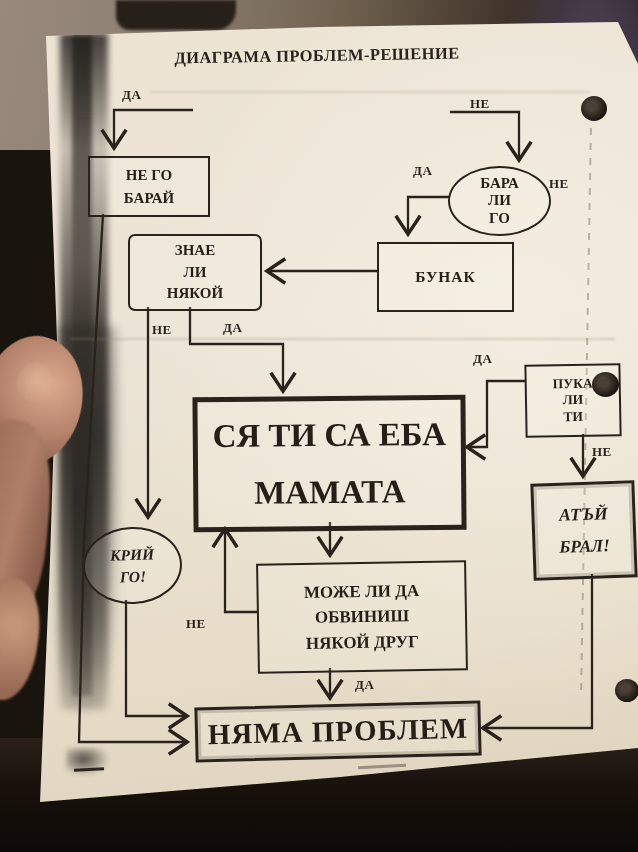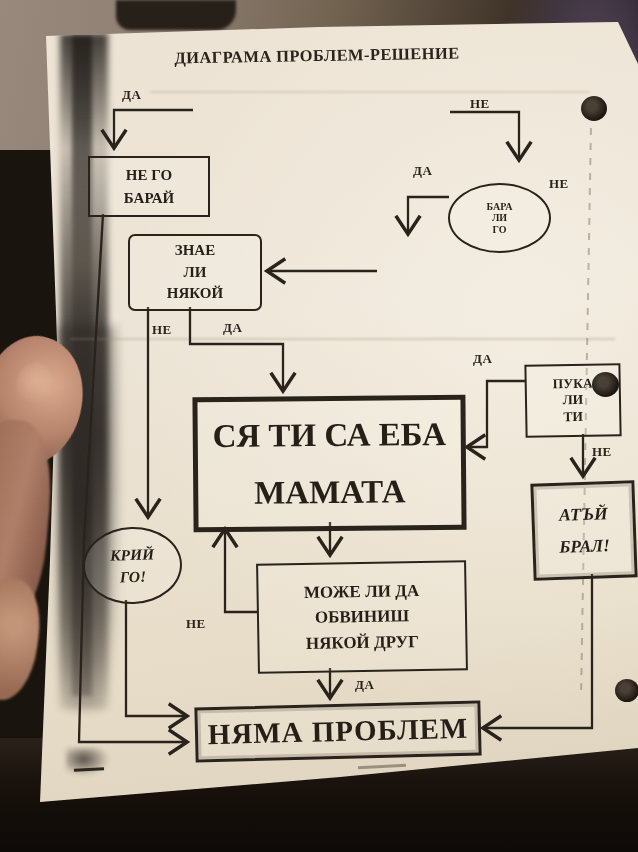--- a/index.html
+++ b/index.html
@@ -97,23 +97,24 @@
         <path d="M525 381 H487 V447 H468" marker-end="url(#v)"></path>
         <path d="M583 434 V475" marker-end="url(#v)"></path>
         <path d="M592 574 V728 H484" marker-end="url(#v)"></path>
         <path d="M126 600 V716 H186" marker-end="url(#v)"></path>
         <path d="M103 214 L84 540 L79 742 H186" marker-end="url(#v)"></path>
       </g>
     </svg>
 
     <div class="abs node" style="left:88px;top:156px;width:118px;height:57px;font-size:15px;line-height:1.5;font-family:Liberation Serif, serif;">НЕ ГО
 БАРАЙ</div>
-    <div class="abs node ellipse" style="left:448px;top:183px;width:99px;height:66px;font-size:10px;line-height:1.15;">БАРА
+    <div class="abs node ellipse" style="left:448px;top:166px;width:99px;height:66px;font-size:15px;line-height:1.15;">БАРА
 ЛИ
 ГО</div>
+    <div class="abs node" style="left:377px;top:242px;width:133px;height:66px;font-size:15.5px;letter-spacing:1px;">БУНАК</div>
     <div class="abs node" style="left:128px;top:234px;width:130px;height:73px;font-size:15px;line-height:1.45;border-radius:7px;">ЗНАЕ
 ЛИ
 НЯКОЙ</div>
     <div class="abs node thick" style="left:193px;top:396px;width:263px;height:125px;font-size:33px;line-height:1.72;transform:rotate(-.5deg);">СЯ ТИ СА ЕБА
 МАМАТА</div>
     <div class="abs node" style="left:525px;top:364px;width:92px;height:69px;font-size:13.5px;line-height:1.2;transform:rotate(-1deg);">ПУКА
 ЛИ
 ТИ</div>
     <div class="abs node italic semi" style="left:532px;top:482px;width:98px;height:91px;font-size:17.5px;line-height:1.8;transform:rotate(-2deg);">АТЪЙ
 БРАЛ!</div>

